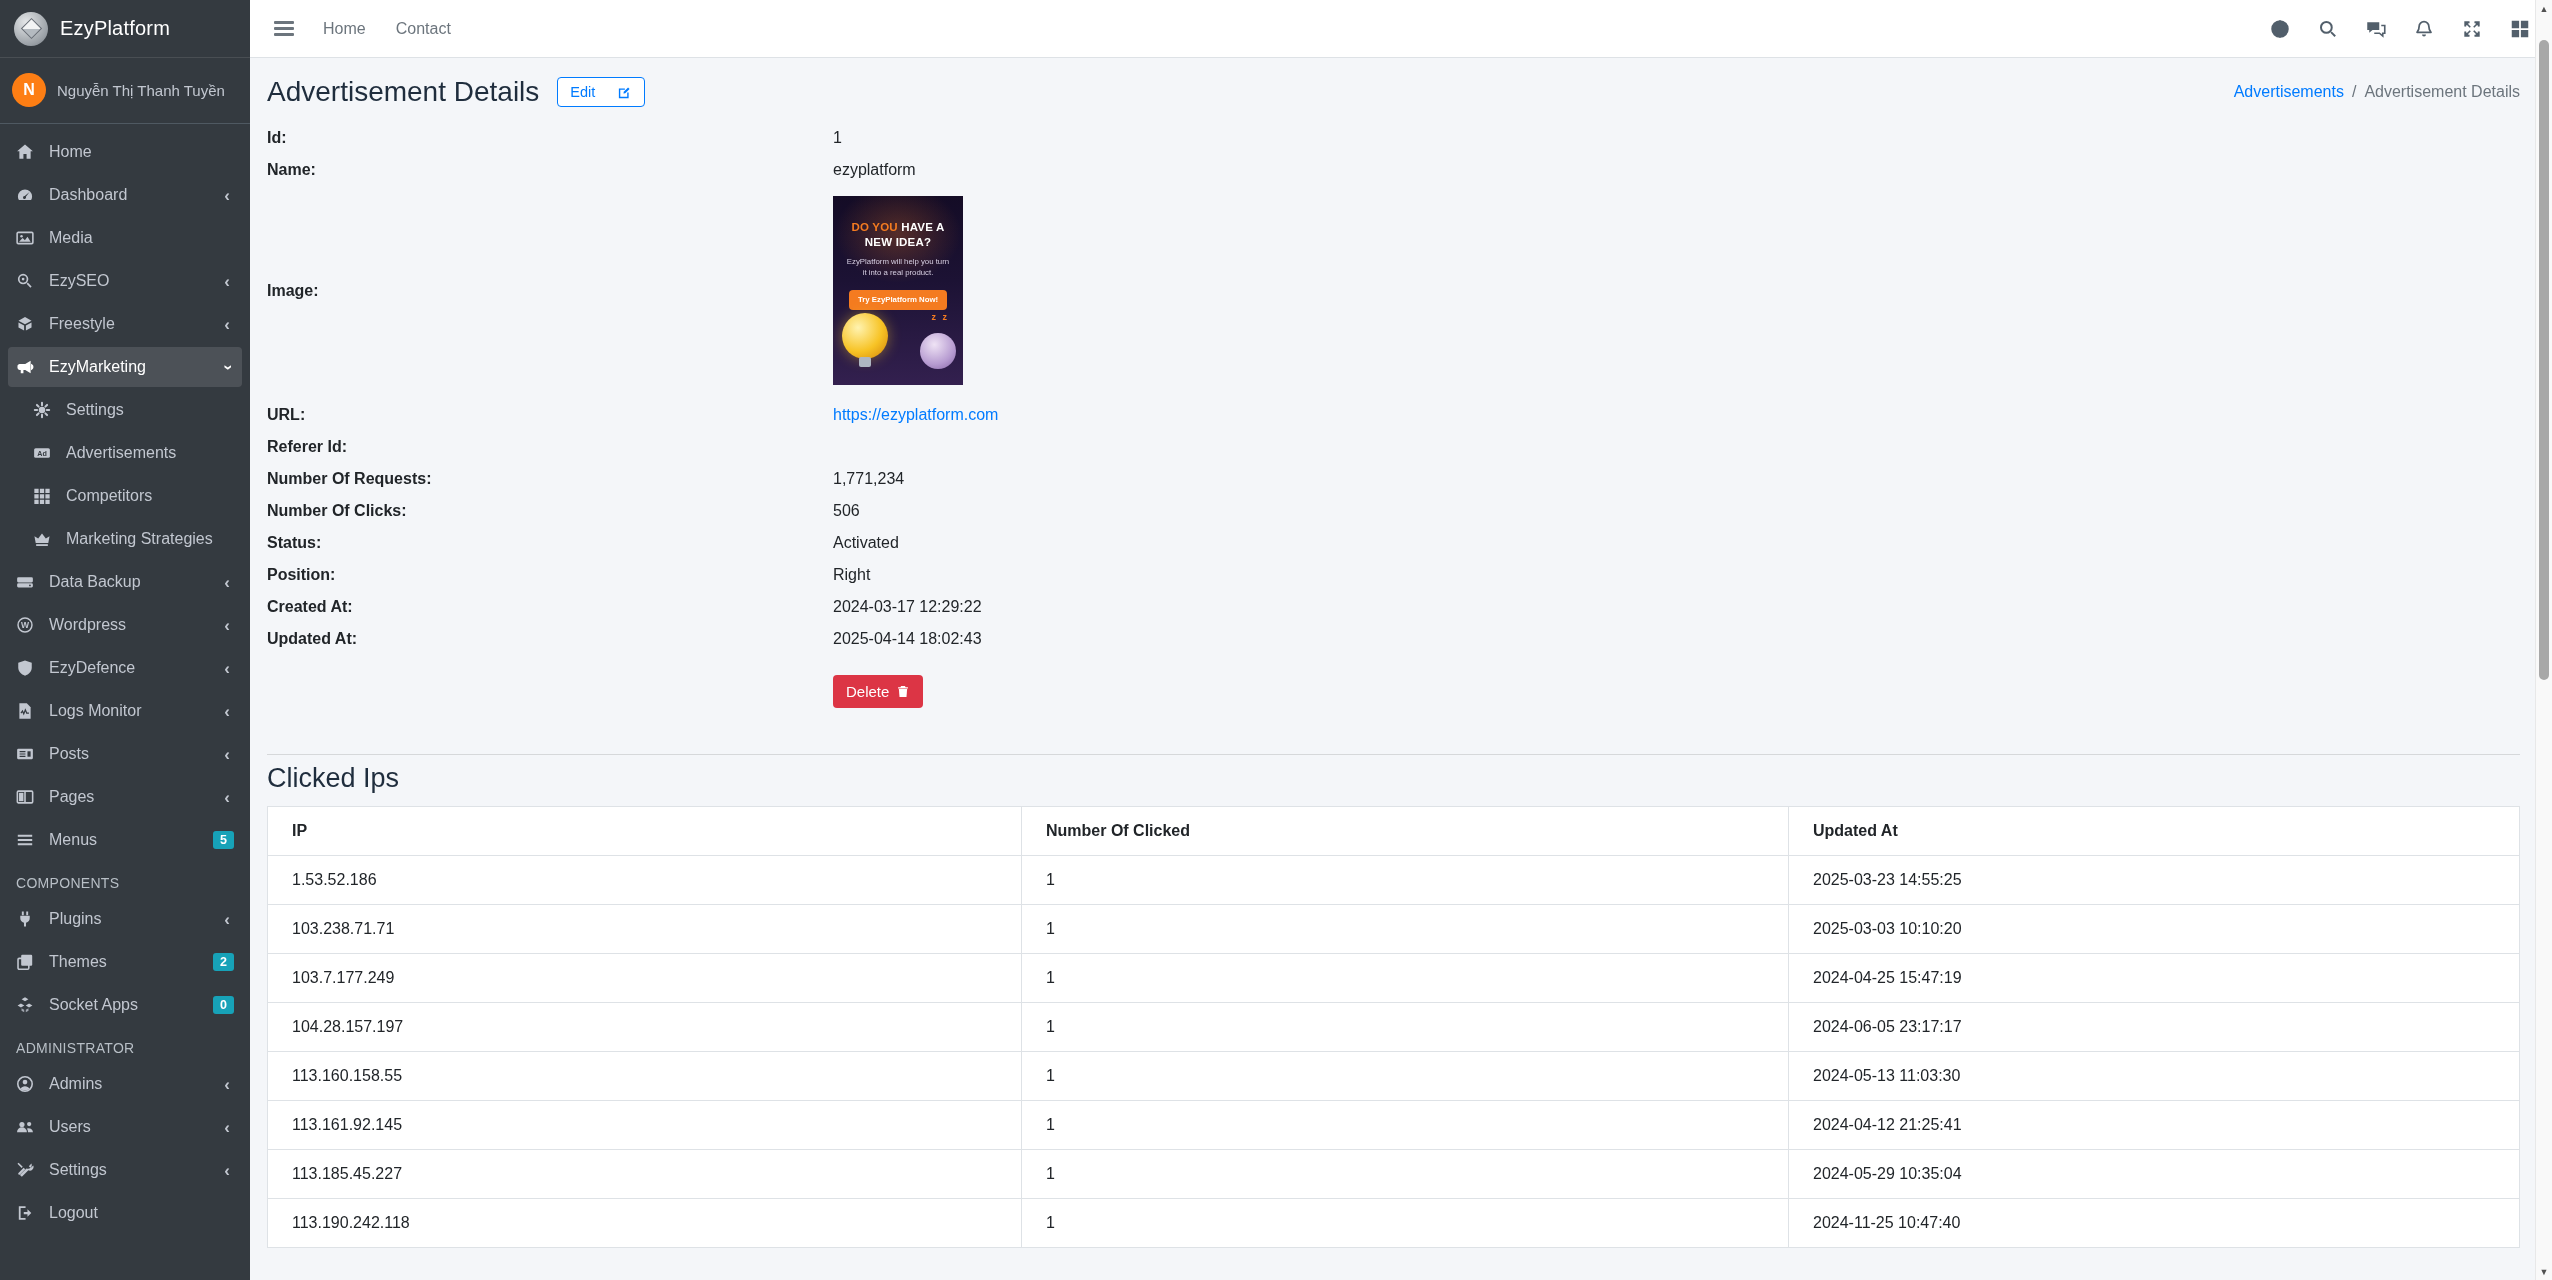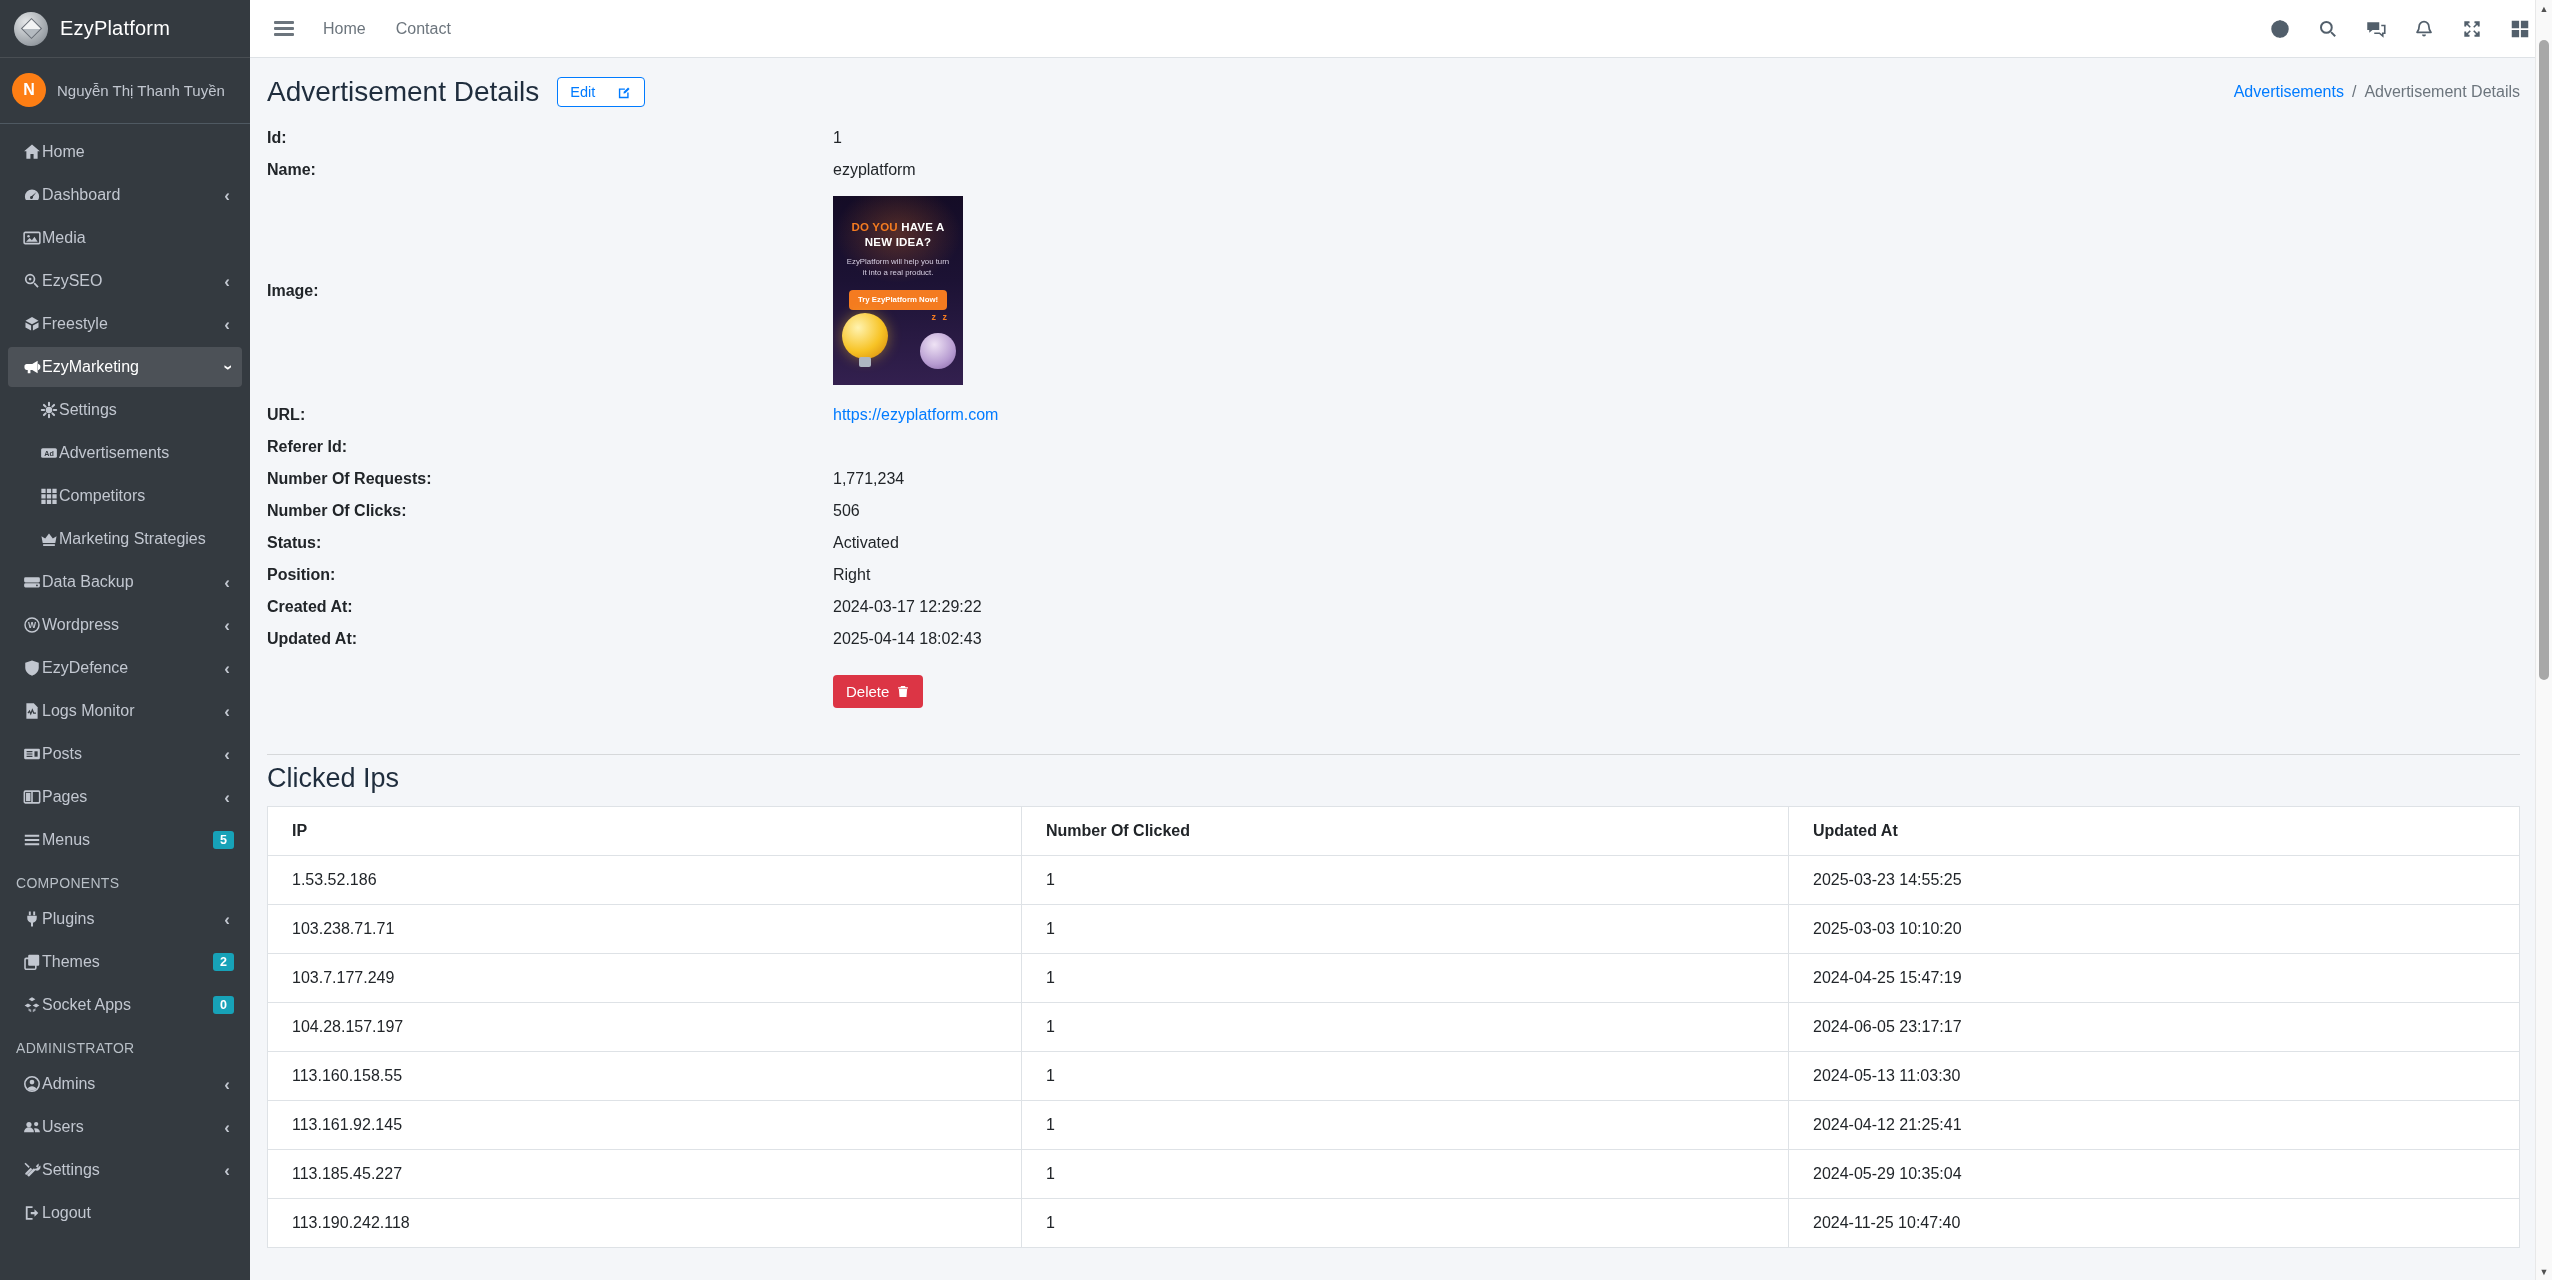--- a/index.html
+++ b/index.html
@@ -19,21 +19,21 @@
   .user-panel{display:flex;align-items:center;padding:15px 12px 16px;border-bottom:1px solid #4f5962;}
   .avatar{width:34px;height:34px;border-radius:50%;background:#fd7e14;color:#fff;flex:none;
     display:flex;align-items:center;justify-content:center;font-weight:bold;font-size:16px;}
   .user-name{color:#c2c7d0;margin-left:11px;font-size:15px;white-space:nowrap;}
   .nav{padding:8px;flex:1;}
   .nav-item{display:flex;align-items:center;height:40px;margin-bottom:3px;border-radius:4px;
     color:#c2c7d0;padding:0 8px;cursor:pointer;}
   .nav-item.active{background:rgba(255,255,255,.12);color:#fff;}
   .nav-item.sub{padding-left:25px;}
   .nav-header{color:#b8bfc6;font-size:14px;padding:12px 8px 8px;letter-spacing:.3px;}
-  .ic{width:25px;min-width:25px;display:flex;justify-content:flex-end;margin-right:1px;}
+  .ic{width:25px;min-width:25px;display:flex;justify-content:flex-start;margin-right:8px;}
   .ic svg{width:18px;height:18px;fill:currentColor;}
   .nav-label{font-size:16px;white-space:nowrap;}
   .chev{margin-left:auto;font-weight:bold;font-size:17px;line-height:1;padding-right:4px;color:inherit;}
   .chev.down{transform:rotate(-90deg);padding-right:0;margin-right:4px;}
   .badge{margin-left:auto;background:#17a2b8;color:#fff;font-size:12.5px;font-weight:bold;
     padding:3px 7px;border-radius:3px;line-height:1;}
 
   
   .main{flex:1;display:flex;flex-direction:column;min-width:0;}
   .navbar{height:57px;background:#fff;border-bottom:1px solid #dee2e6;display:flex;align-items:center;

